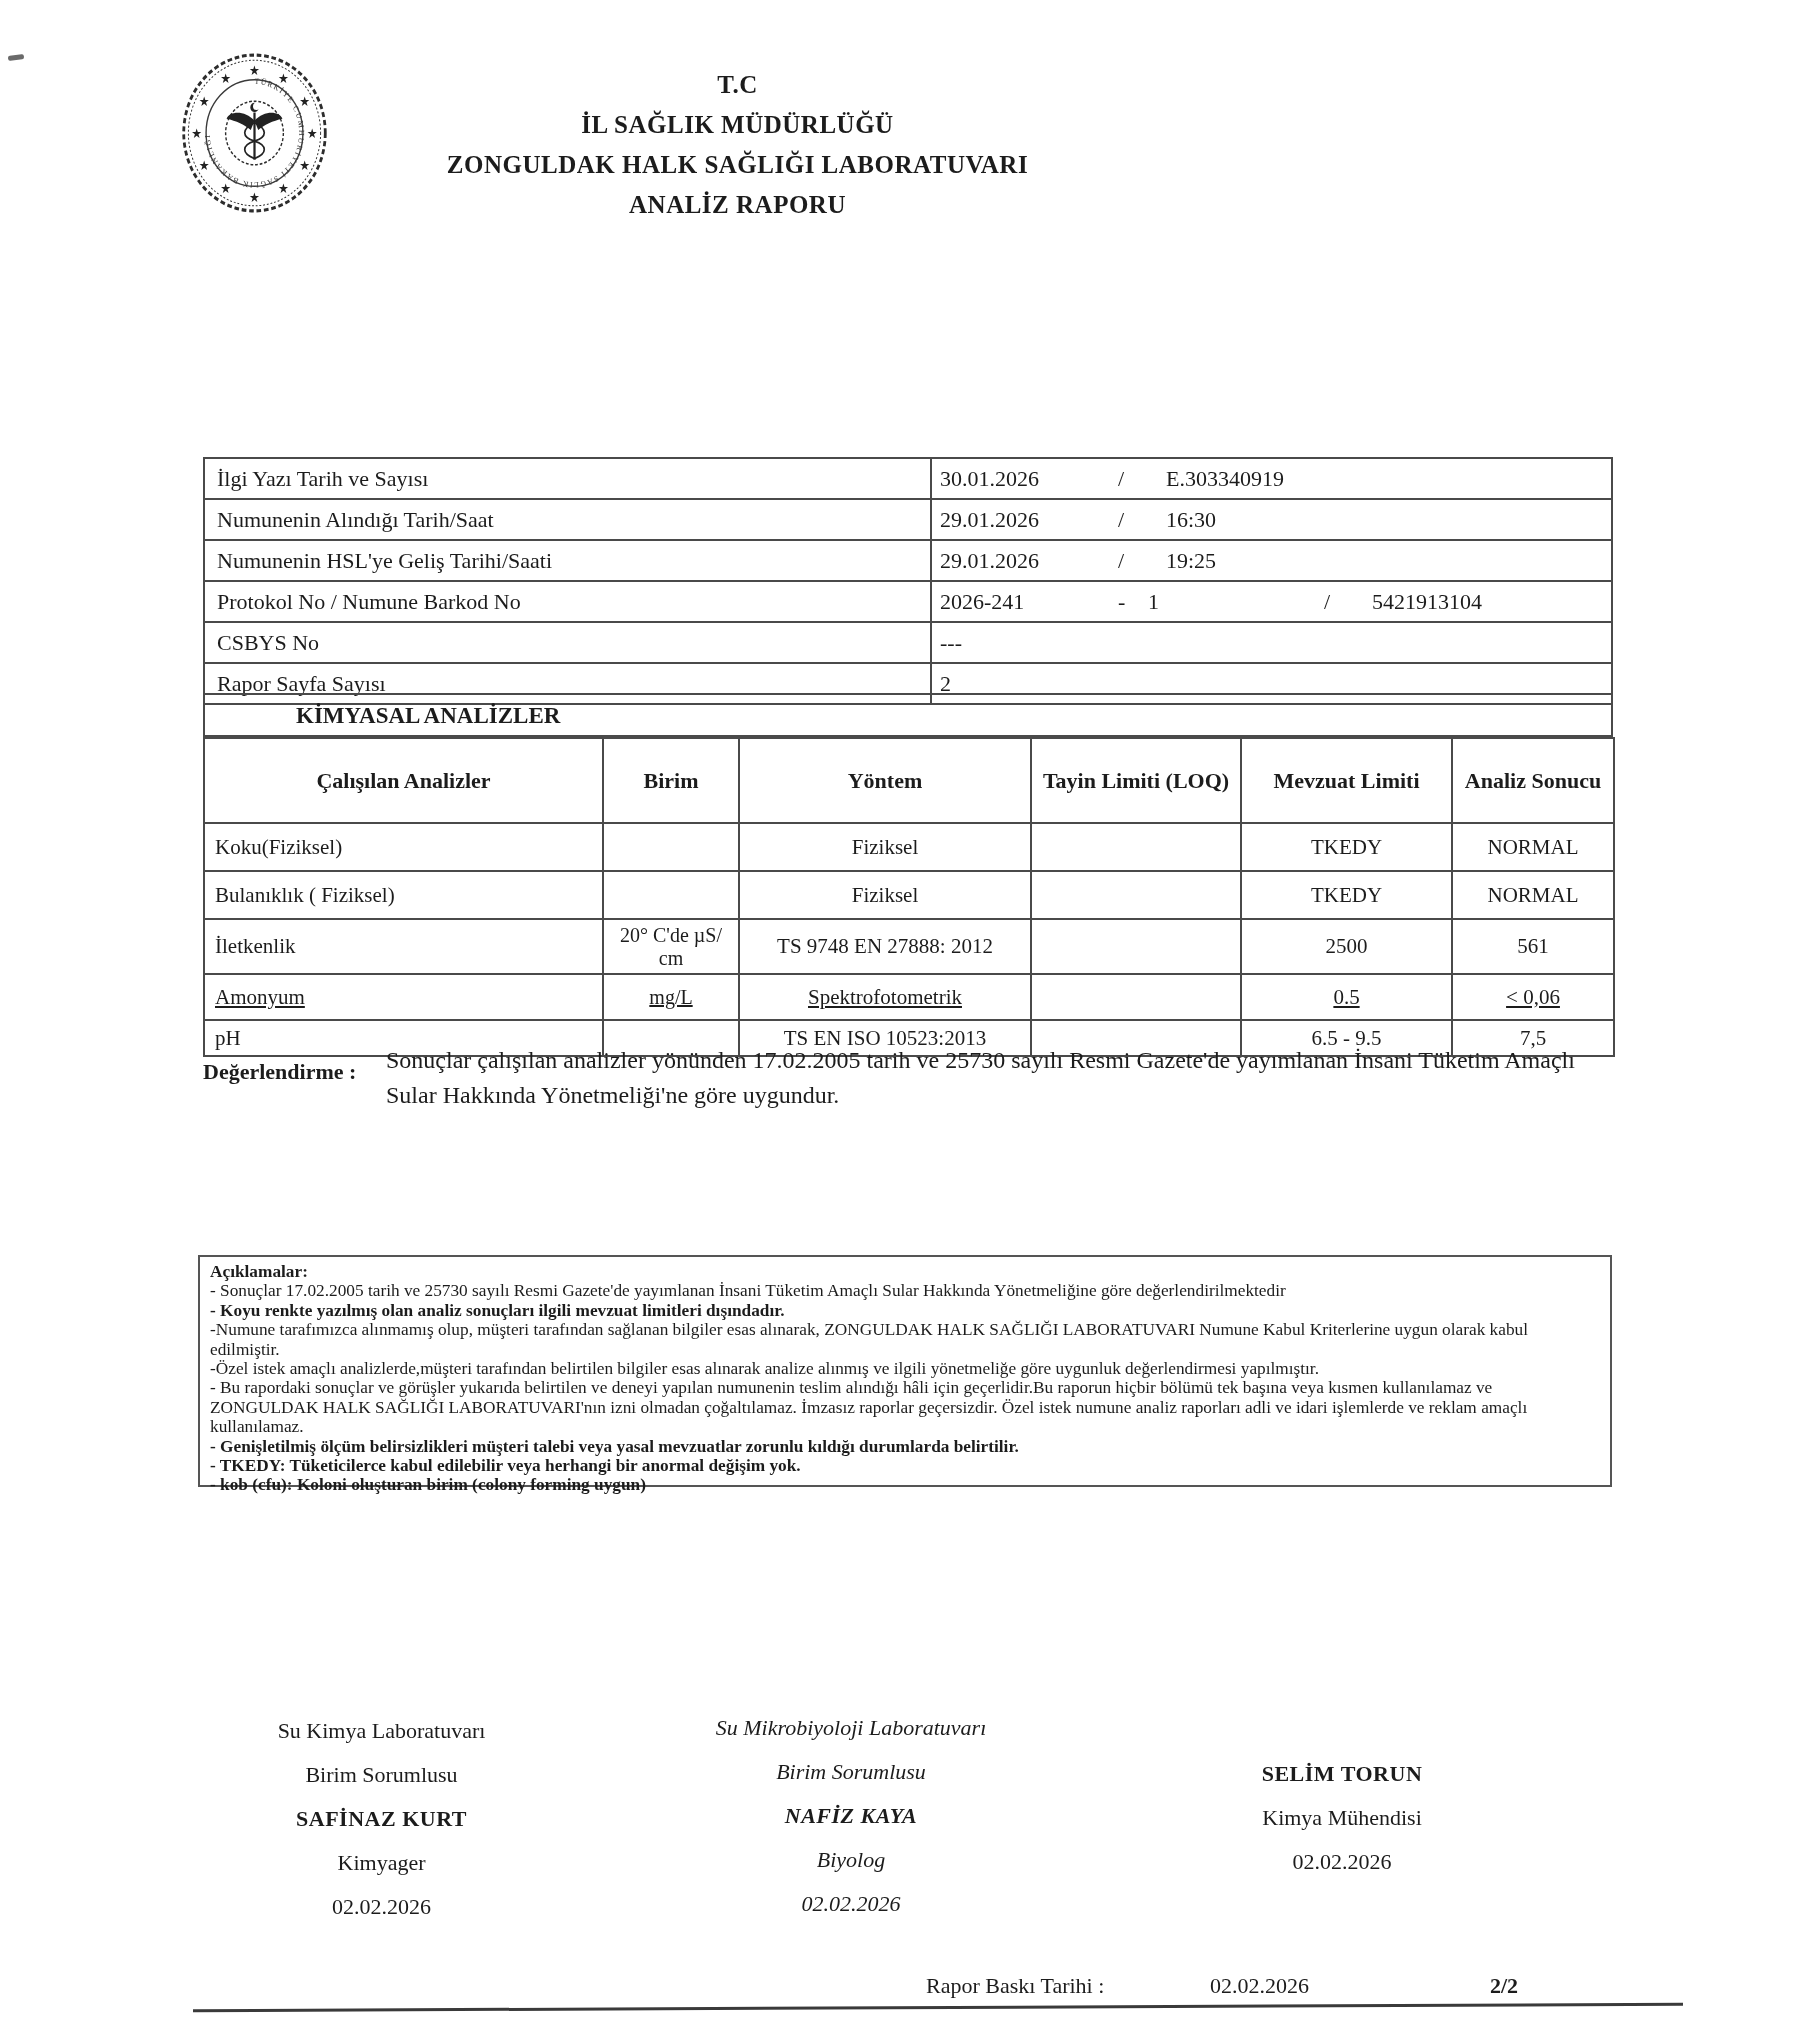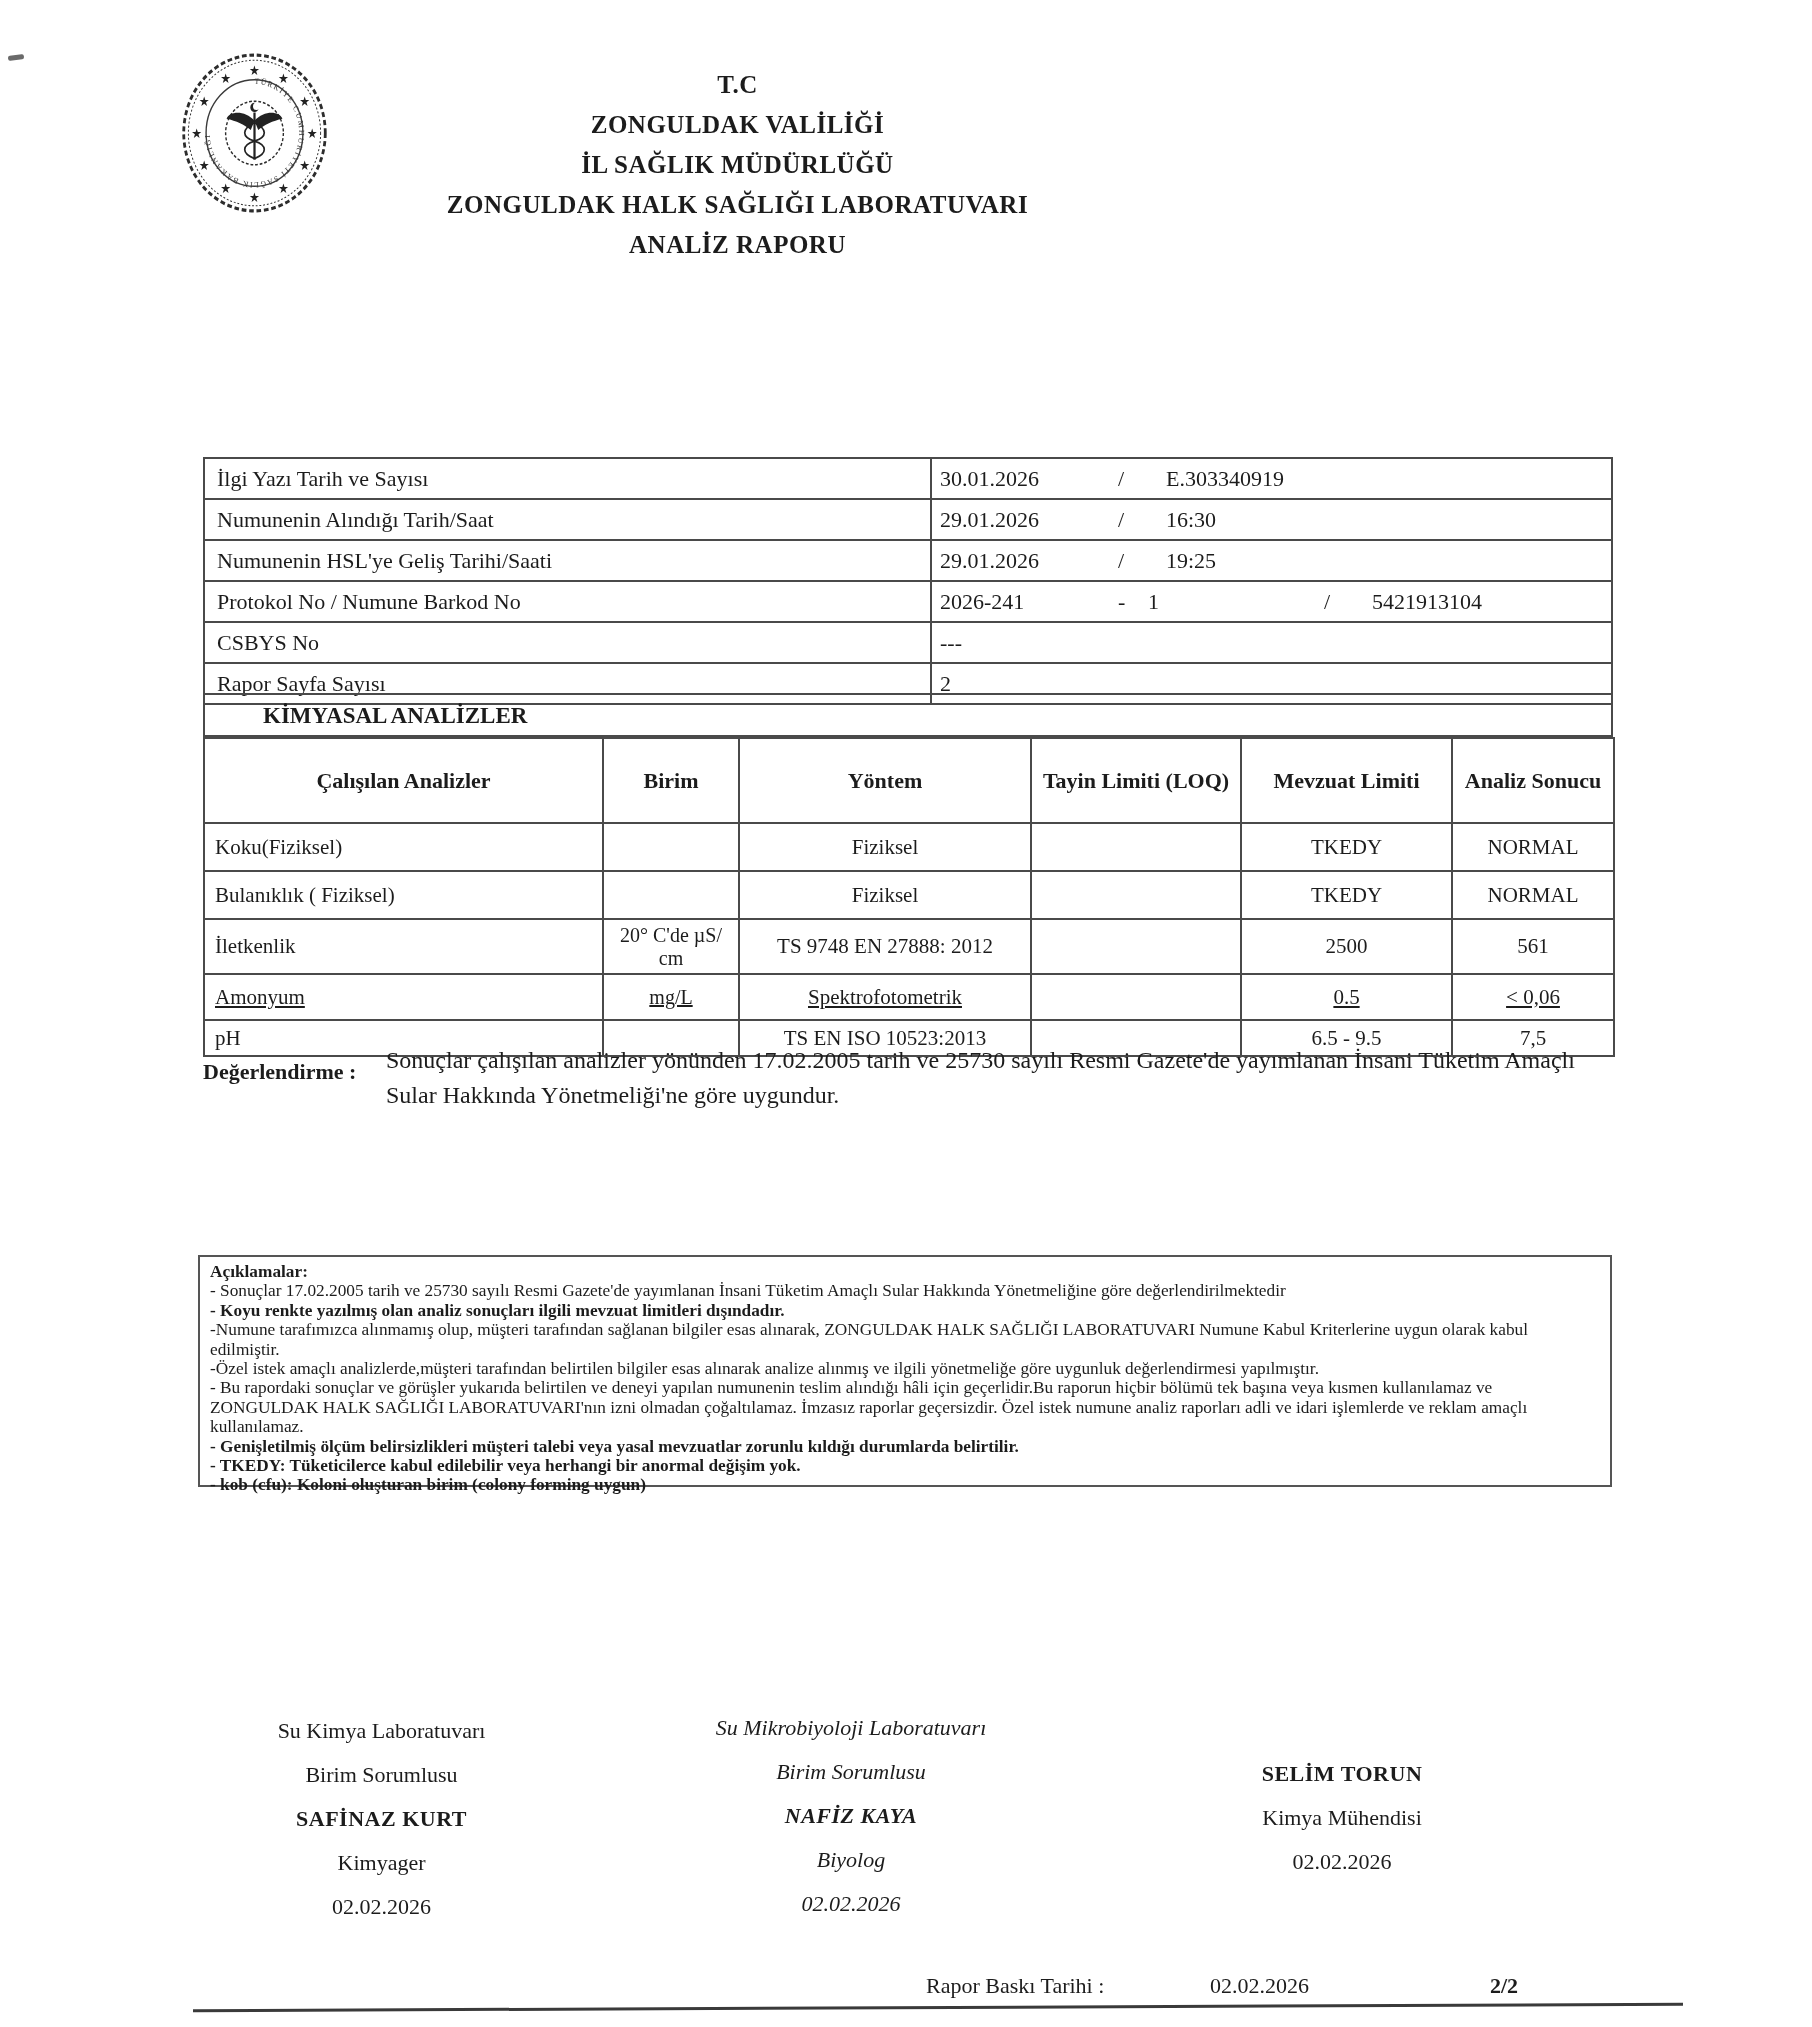--- a/index.html
+++ b/index.html
@@ -17,21 +17,21 @@
   
   table{border-collapse:collapse;}
   .info{position:absolute;left:203px;top:457px;width:1410px;table-layout:fixed;font-size:22px;}
   .info td{border:2px solid #4a4a4a;height:39px;padding:0;}
   .info td.lbl{width:713px;padding-left:12px;}
   .info td.val{padding-left:8px;white-space:pre;}
   .seg{display:inline-block;vertical-align:top;}
   .w180{width:178px}.w48{width:48px}.w30{width:30px}.w178{width:176px}
   
   .band{position:absolute;left:203px;top:693px;width:1410px;height:44px;box-sizing:border-box;
-        border:2px solid #4a4a4a;font-weight:bold;font-size:23px;line-height:42px;padding-left:58px;}
+        border:2px solid #4a4a4a;font-weight:bold;font-size:23px;line-height:42px;padding-left:91px;}
   
   .chem{position:absolute;left:203px;top:737px;width:1410px;table-layout:fixed;}
   .chem th,.chem td{border:2px solid #4a4a4a;padding:0 4px;text-align:center;}
   .chem th{height:83px;font-size:22px;font-weight:bold;}
   .chem td{font-size:21px;}
   .chem td:first-child{text-align:left;padding-left:10px;}
   .chem tr.r0 td,.chem tr.r1 td{height:46px;}
   .chem tr.r2 td{height:53px;}
   .chem tr.r3 td{height:44px;text-decoration:underline;}
   .chem tr.r4 td{height:34px;}
@@ -93,21 +93,20 @@
       <line x1="80" y1="60" x2="80" y2="106" stroke="#222" stroke-width="2.4"></line>
       <path d="M80,68 C70,58 54,58 50,66 C60,68 70,72 76,77 Z" fill="#222"></path>
       <path d="M80,68 C90,58 106,58 110,66 C100,68 90,72 84,77 Z" fill="#222"></path>
       <path d="M80,70 C66,76 66,84 80,88 C94,92 94,100 80,105" stroke="#222" fill="none" stroke-width="1.8"></path>
       <path d="M80,70 C94,76 94,84 80,88 C66,92 66,100 80,105" stroke="#222" fill="none" stroke-width="1.8"></path>
     </g>
   </svg>
 
   <div class="hdr">
     <div>T.C</div>
-    <div>ZONGULDAK VALİLİĞİ</div>
     <div>İL SAĞLIK MÜDÜRLÜĞÜ</div>
     <div>ZONGULDAK HALK SAĞLIĞI LABORATUVARI</div>
     <div>ANALİZ RAPORU</div>
   </div>
 
   <table class="info">
     <tbody>
         <tr>
       <td class="lbl">İlgi Yazı Tarih ve Sayısı</td>
       <td class="val"><span class="seg w180">30.01.2026</span><span class="seg w48">/</span><span class="seg">E.303340919</span></td>

